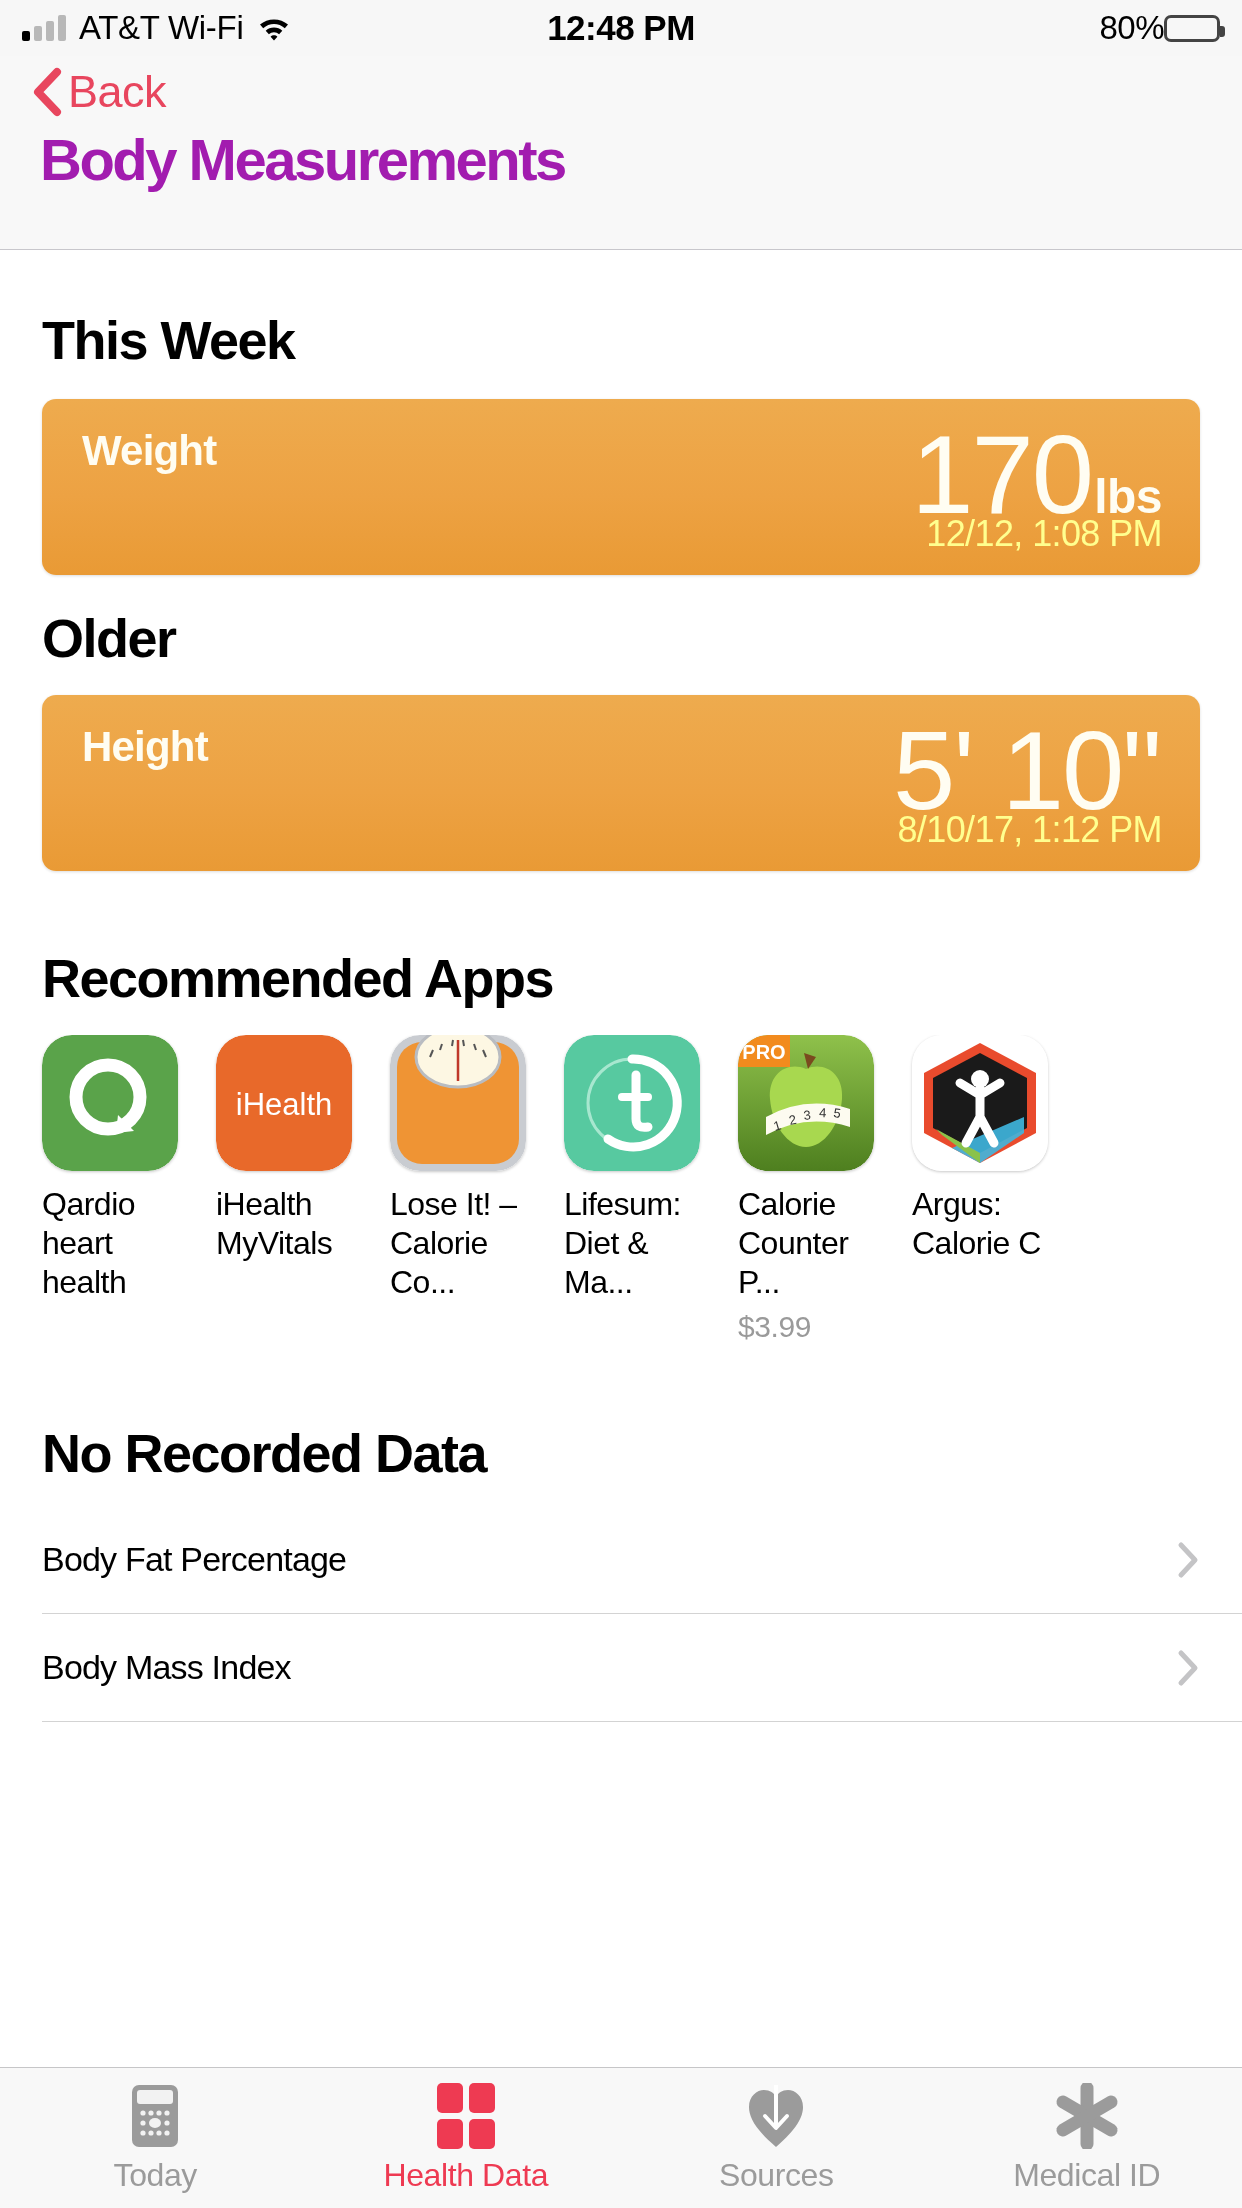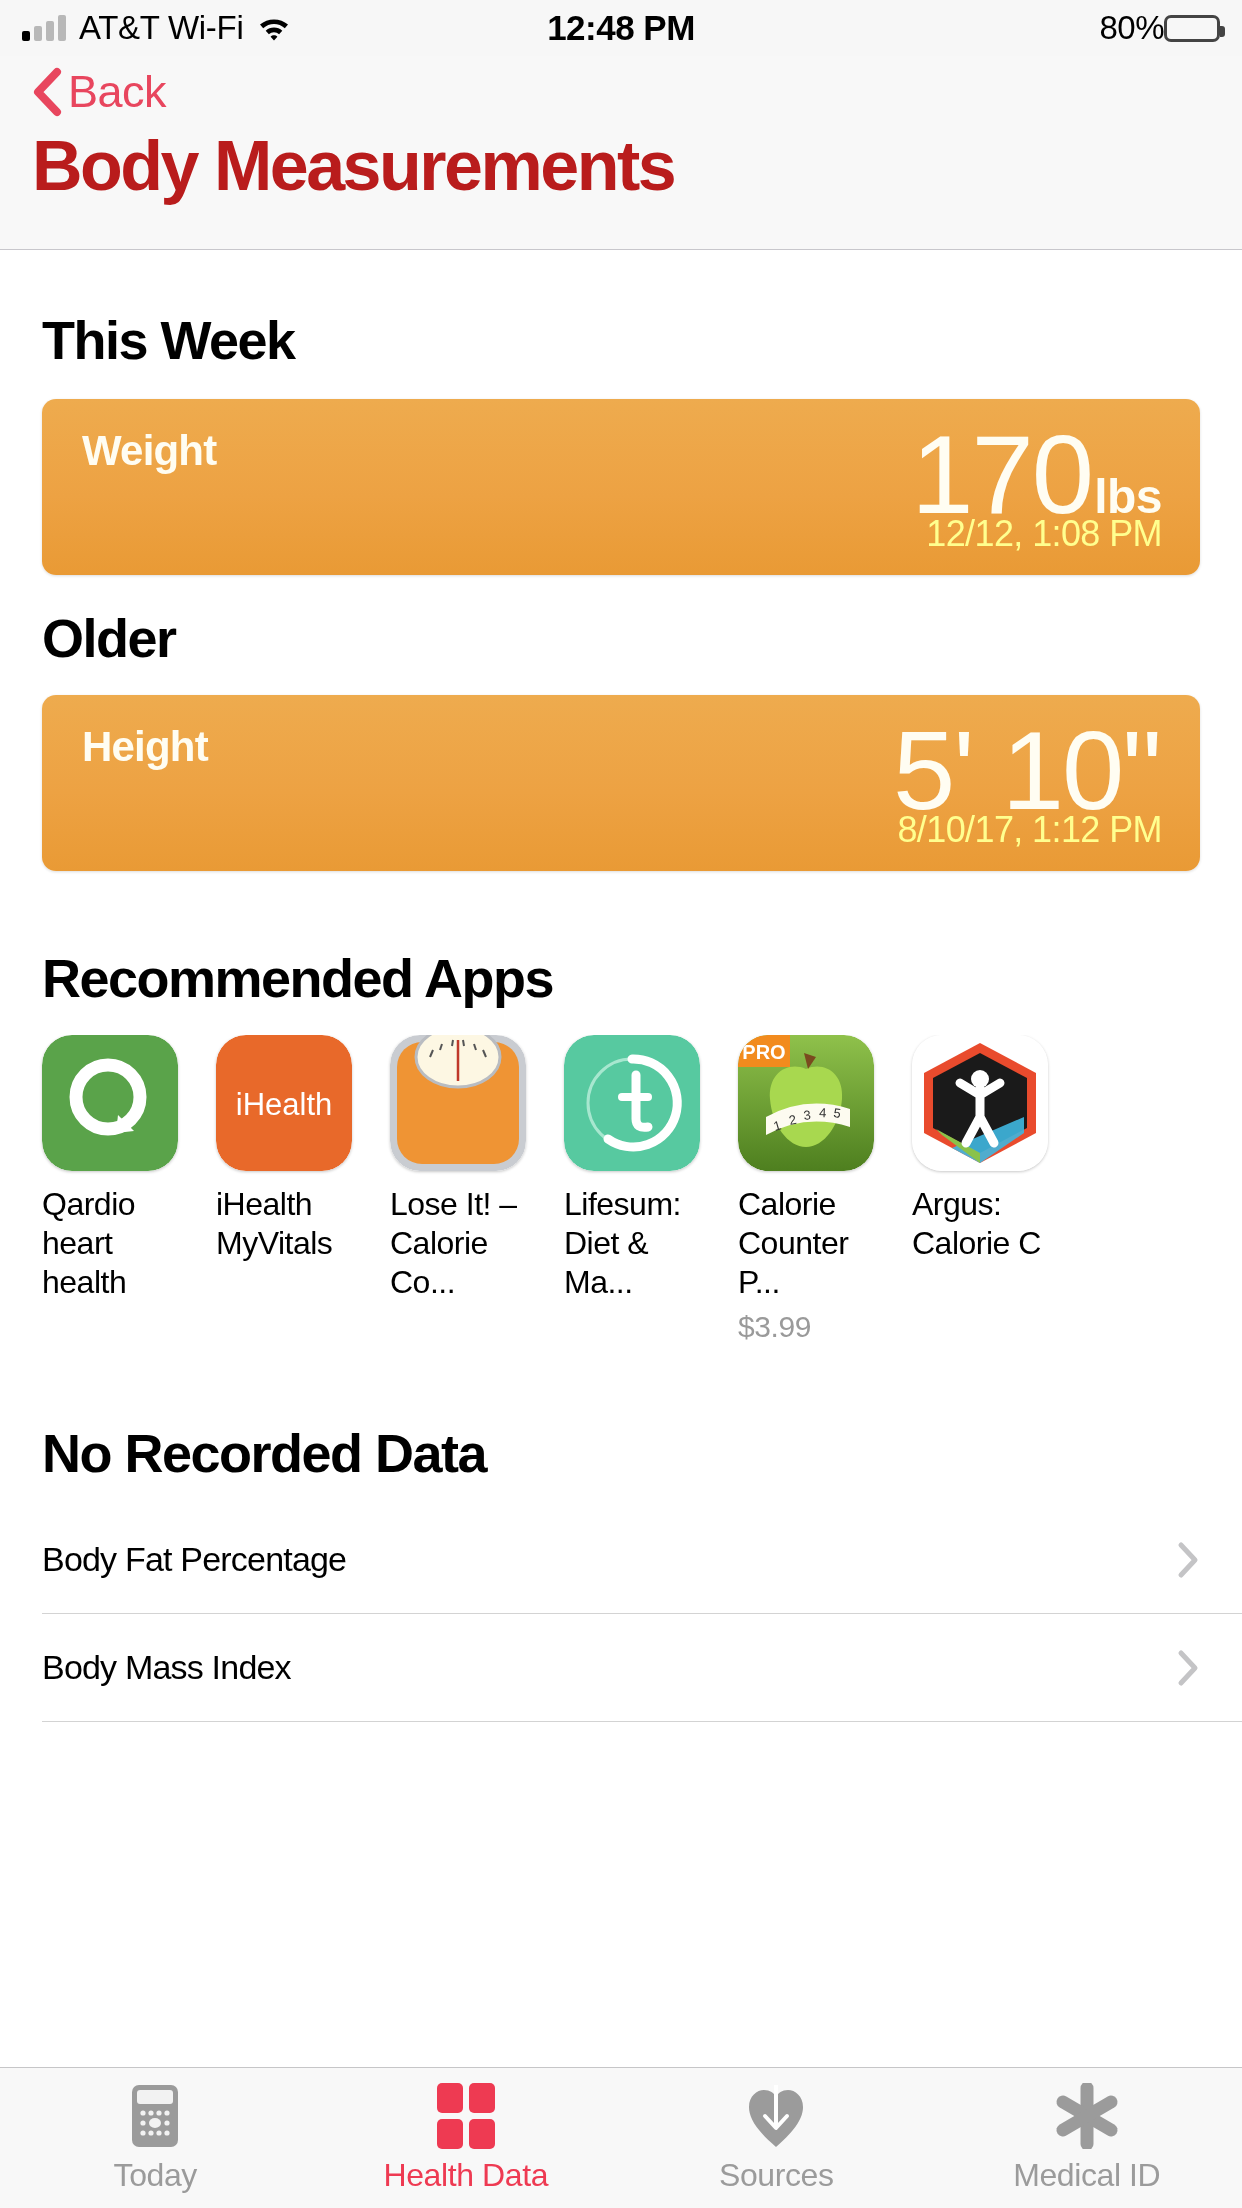--- a/index.html
+++ b/index.html
@@ -81,25 +81,25 @@
   }
   .chev-left {
     width: 34px; height: 56px;
     display: flex; align-items: center; justify-content: center;
   }
   .back-label {
     font-size: 45px; color: #e8465e; letter-spacing: -0.5px;
   }
   .big-title {
     position: absolute;
-    left: 32px; top: 70px;
-    font-size: 70px;
+    left: 40px; top: 70px;
+    font-size: 58px;
     font-weight: bold;
     letter-spacing: -2.5px;
-    color: #b91c1c;
+    color: #a21caf;
   }
 
   
   .content {
     position: absolute;
     top: 251px; left: 0;
     width: 1242px;
     height: 1816px;
     background: #fff;
     overflow: hidden;

